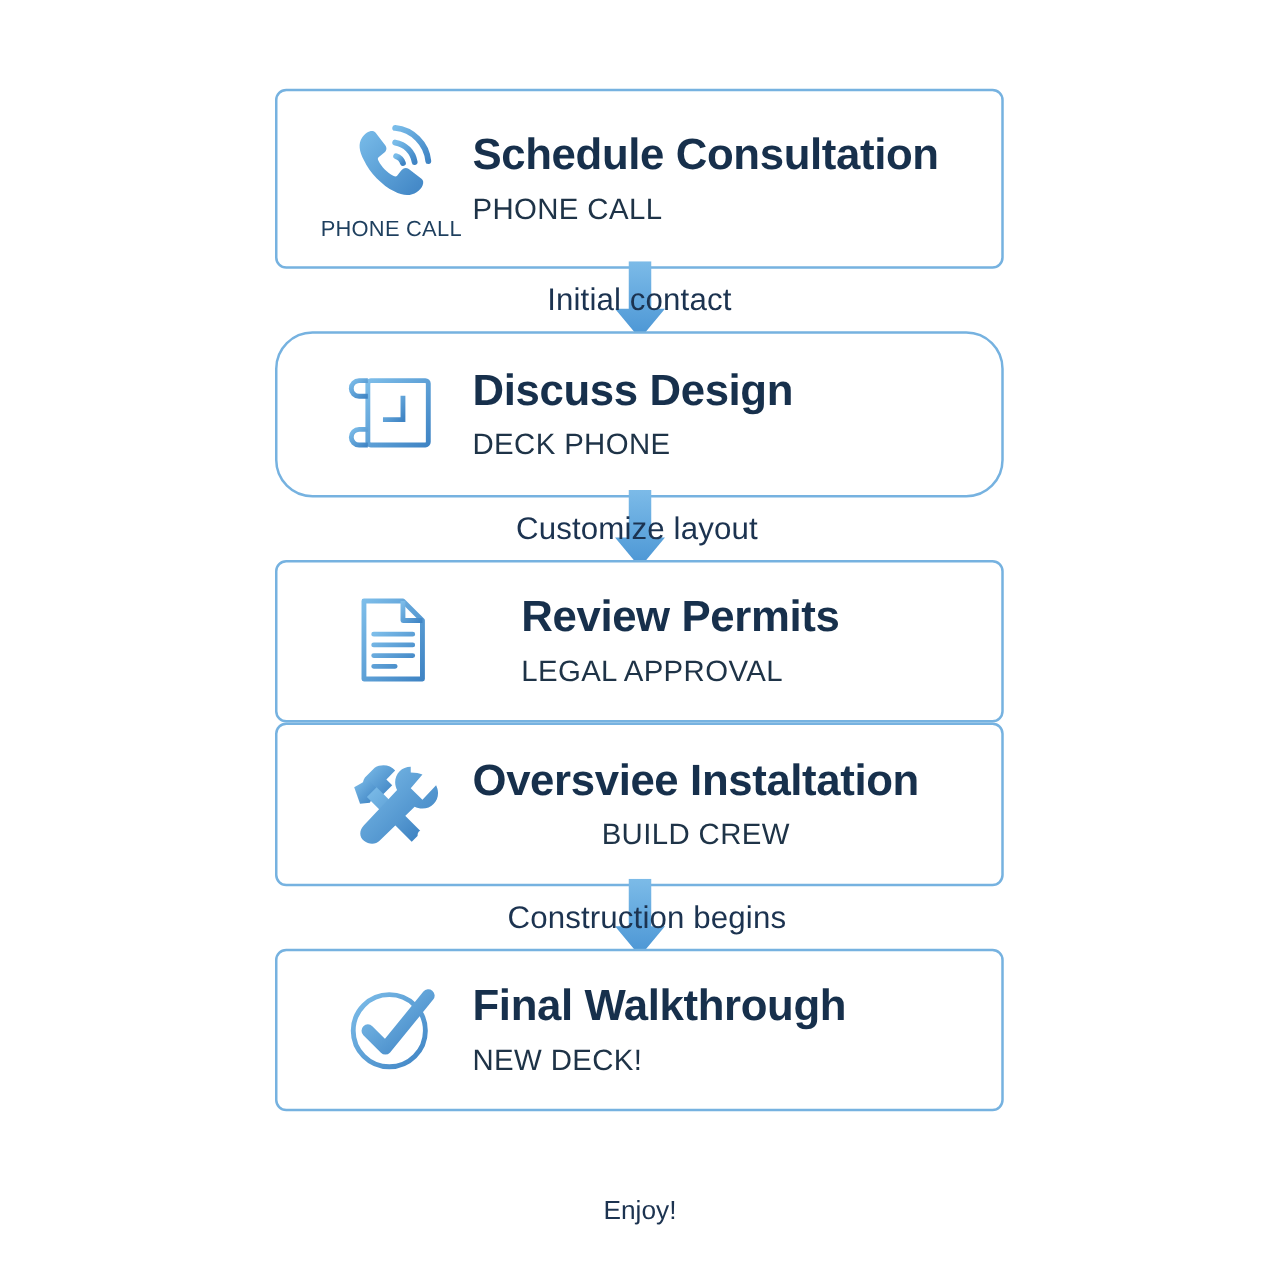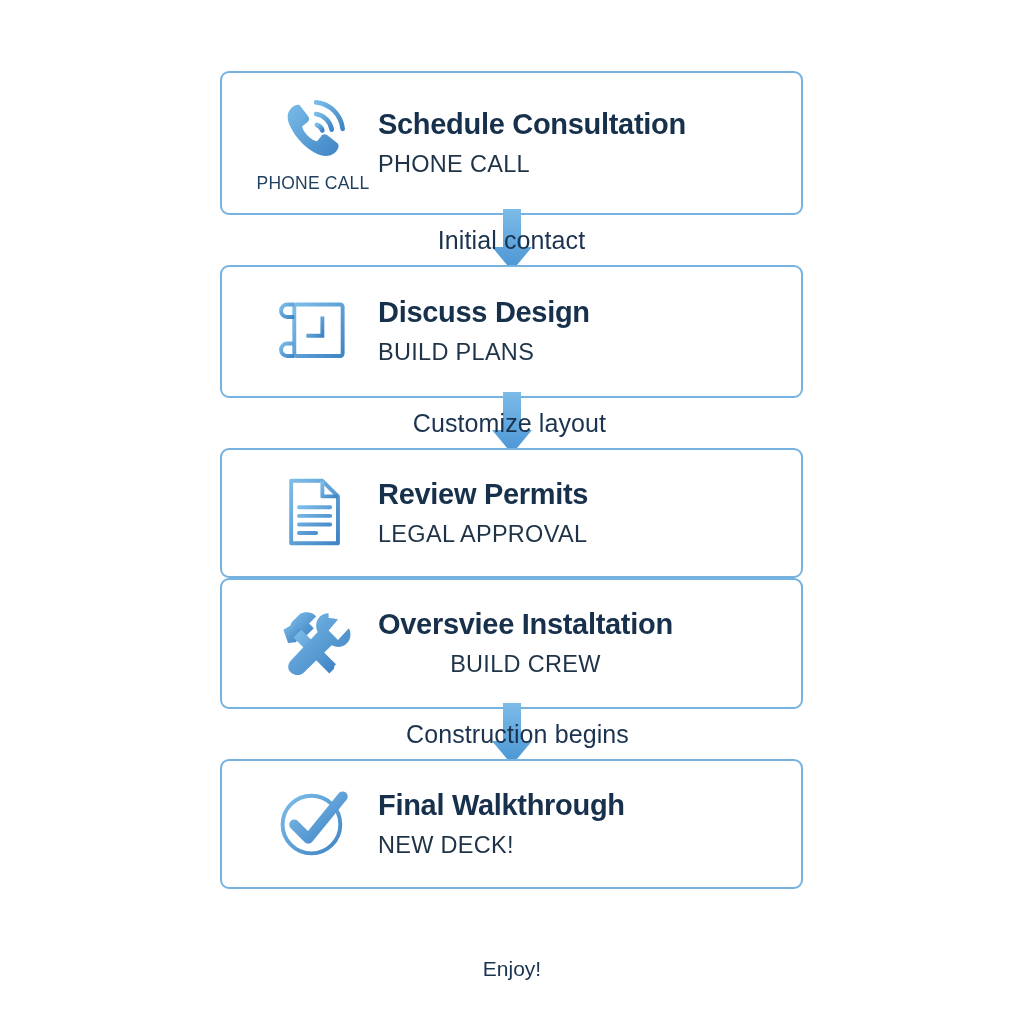--- a/index.html
+++ b/index.html
@@ -32,22 +32,22 @@
     box-sizing: border-box;
     width: 583px;
     background: #ffffff;
     border: 2px solid #76b2e0;
     border-radius: 9px;
     display: flex;
     align-items: center;
     padding: 0 0 0 38px;
   }
   .step-1 { height: 144px; }
-  .step-2 { height: 133px; }
-  .step-3 { height: 130px; }
+  .step-2 { height: 133px; border-radius: 30px; }
+  .step-3 { height: 130px; gap: 39px; }
   .step-4 { height: 131px; text-align: center; }
   .step-5 { height: 130px; }
 
   .icon-col {
     width: 106px;
     flex: 0 0 106px;
     display: flex;
     flex-direction: column;
     align-items: center;
     justify-content: center;
@@ -64,21 +64,21 @@
     color: #1e3f5e;
     white-space: nowrap;
   }
   .text-col {
     margin-left: 12px;
     display: flex;
     flex-direction: column;
     justify-content: center;
   }
   .step-title {
-    font-size: 29px;
+    font-size: 35px;
     font-weight: bold;
     color: #17304c;
     letter-spacing: -0.3px;
     line-height: 1.1;
     white-space: nowrap;
   }
   .step-sub {
     margin-top: 11px;
     font-size: 23.5px;
     font-weight: normal;
@@ -191,21 +191,21 @@
             <path d="M44 56h18V34" fill="none" stroke="url(#gBp)" stroke-width="5" stroke-linecap="square"></path>
             <path d="M52 34h20" fill="none" stroke="url(#gBp)" stroke-width="5"></path>
             <path d="M72 28v34" fill="none" stroke="url(#gBp)" stroke-width="5"></path>
             <path d="M72 62h10" fill="none" stroke="url(#gBp)" stroke-width="5"></path>
           </svg>
         </span>
         <span class="icon-caption"></span>
       </div>
       <div class="text-col">
         <div class="step-title">Discuss Design</div>
-        <div class="step-sub">BUILD PLANS</div>
+        <div class="step-sub">DECK PHONE</div>
       </div>
     </div>
 
     <div class="connector conn-2">
       <span class="arrow">
         <svg viewBox="0 0 40 62" width="40" height="62" aria-hidden="true">
           <defs>
             <linearGradient id="gArr2" x1="0" y1="0" x2="0" y2="1">
               <stop offset="0" stop-color="#7cbbe8"></stop>
               <stop offset="1" stop-color="#4a95d4"></stop>

